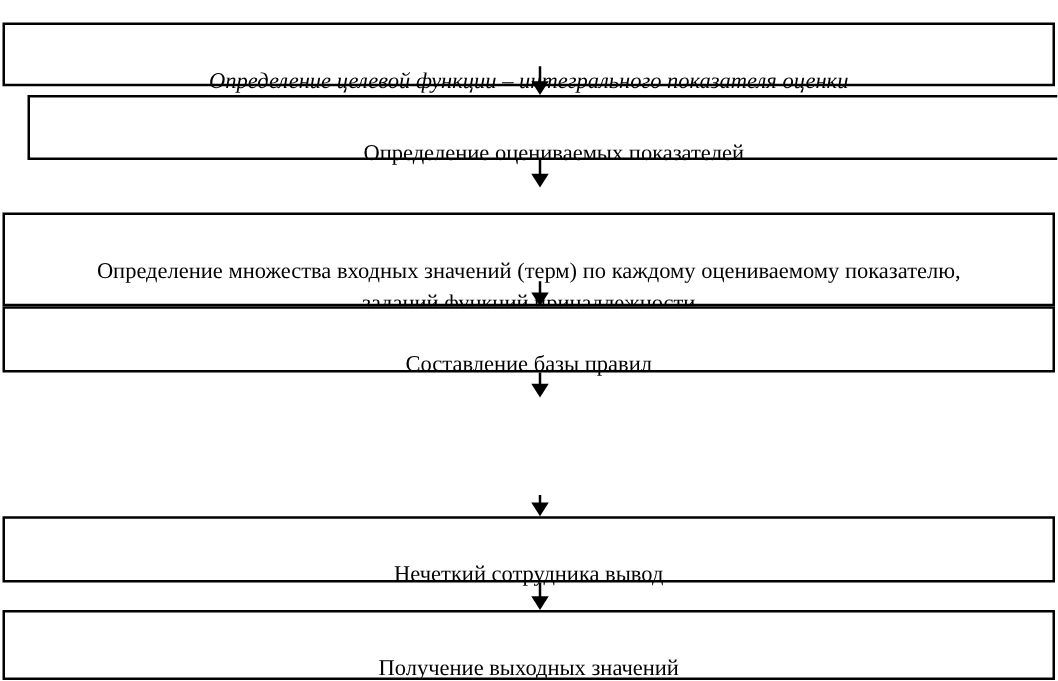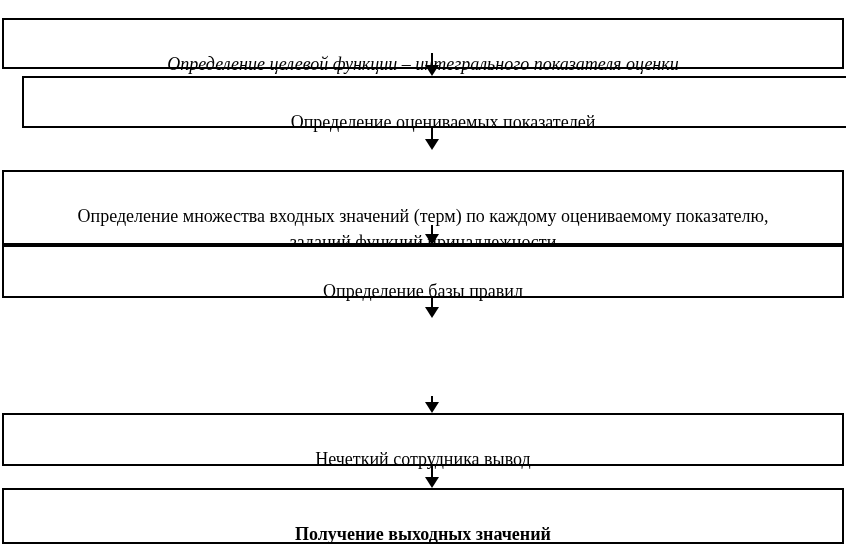--- a/index.html
+++ b/index.html
@@ -28,21 +28,21 @@
     line-height: 26px;
     padding: 5px 8px 0 8px;
     white-space: pre-line;
   }
   .step-1 { top: 18px;   height: 51px; font-style: italic; }
   .step-2 { top: 76px;  height: 52px; margin-left: 20px; }
   .step-3 { top: 150px; height: 75px; margin-top: 20px; }
   .step-4 { top: 245px; height: 53px; }
   .step-5 { top: 318px; height: 78px; }
   .step-6 { top: 413px; height: 53px; }
-  .step-7 { top: 488px; height: 56px; font-weight: bold; }
+  .step-7 { top: 488px; height: 56px; }
 
   .connector {
     position: absolute;
     left: 425px;
     width: 14px;
   }
   .conn-1 { top: 53px;  height: 23px; }
   .conn-2 { top: 128px; height: 22px; }
   .conn-3 { top: 225px; height: 20px; }
   .conn-4 { top: 298px; height: 20px; }
@@ -95,21 +95,21 @@
     <span>Определение множества входных значений (терм) по каждому оцениваемому показателю,
 заданий функций принадлежности</span>
   </div>
 
   <div class="connector conn-3">
     <div class="arrow-shaft"></div>
     <div class="arrow-head"></div>
   </div>
 
   <div class="flow-step step-4">
-    <span>Определение базы правил</span>
+    <span>Составление базы правил</span>
   </div>
 
   <div class="connector conn-4">
     <div class="arrow-shaft"></div>
     <div class="arrow-head"></div>
   </div>
 
 
   <div class="connector conn-5">
     <div class="arrow-shaft"></div>

